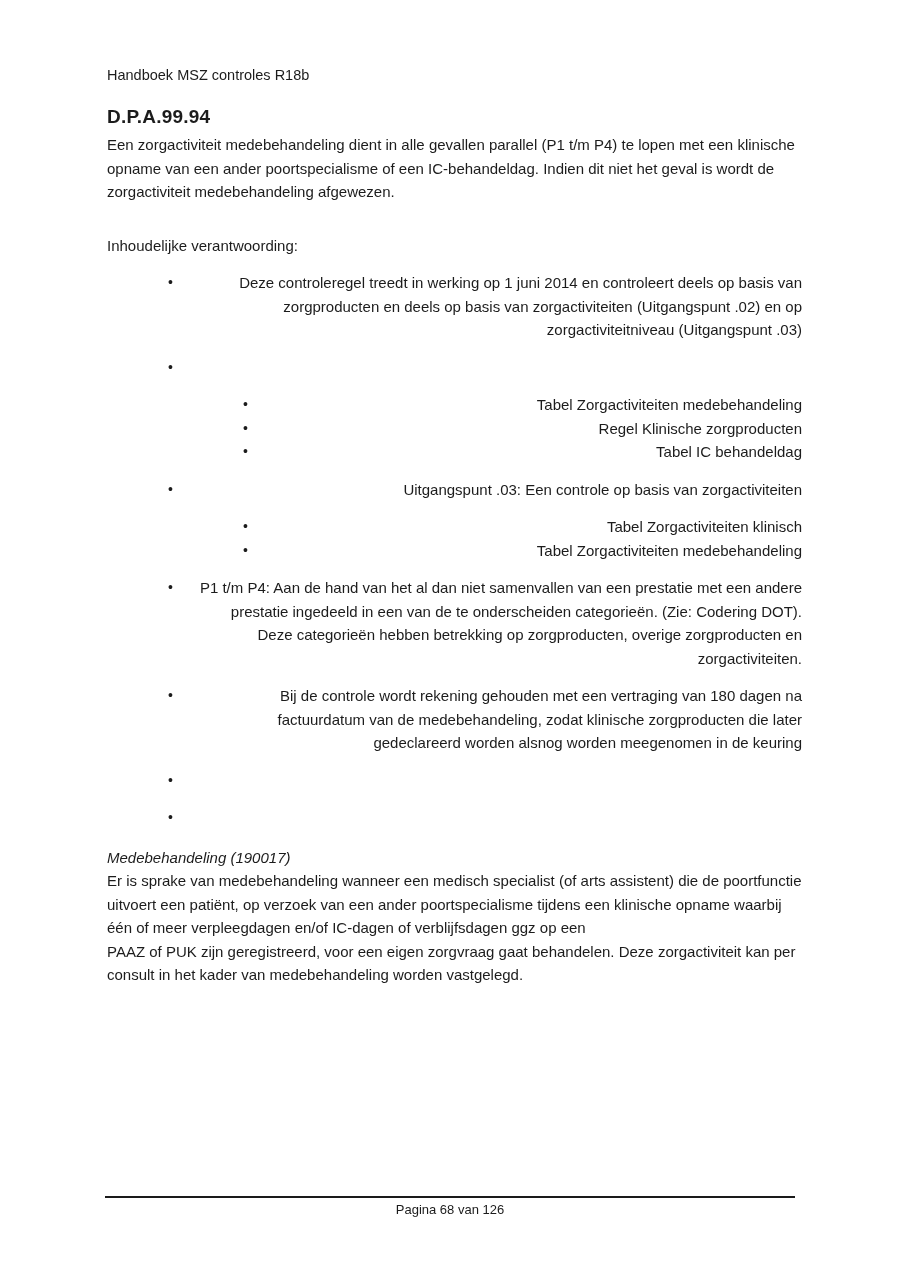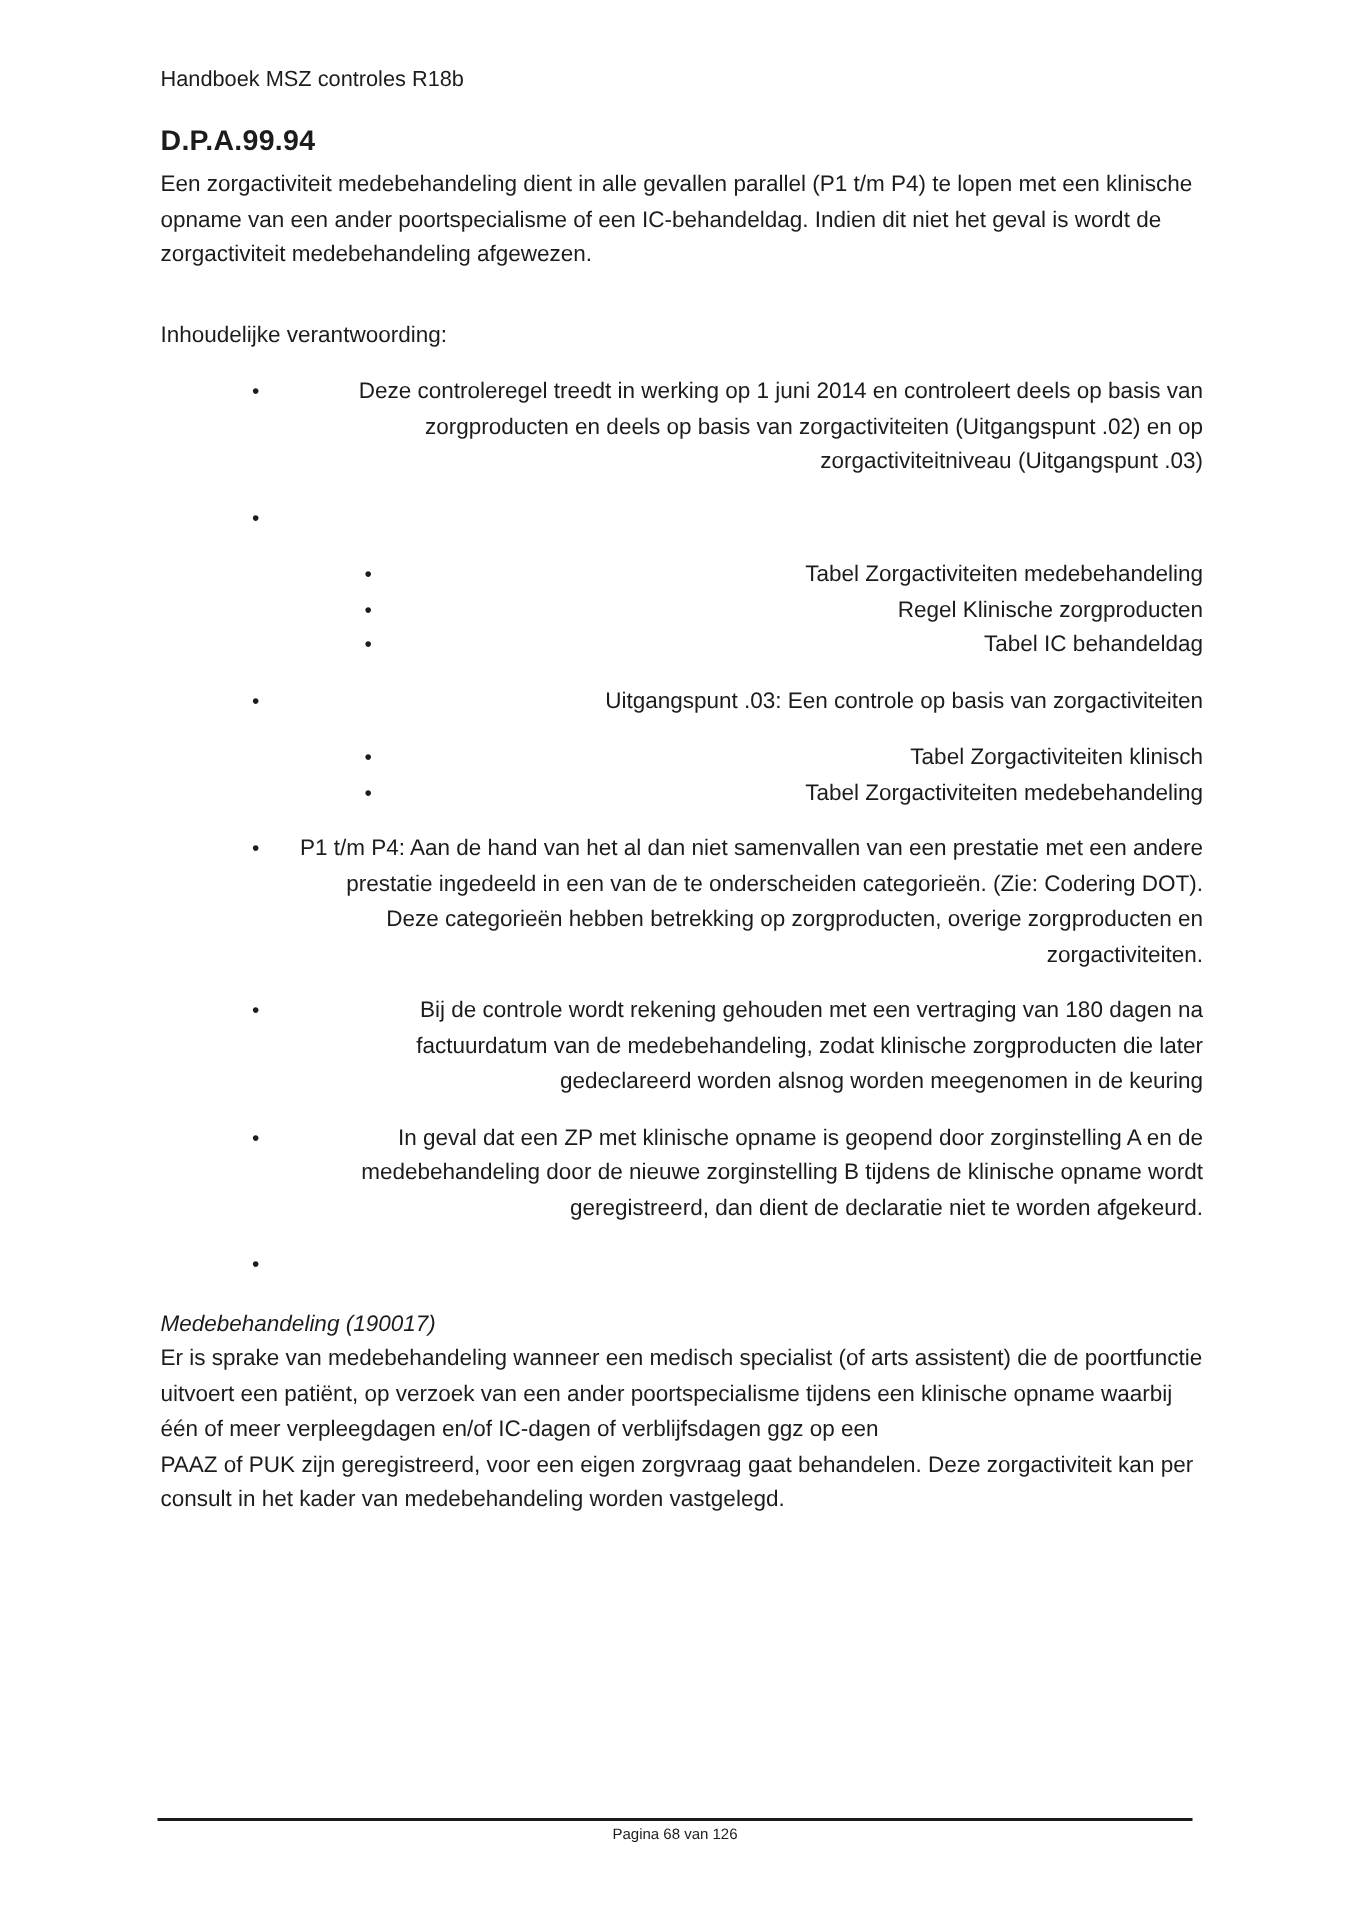--- a/index.html
+++ b/index.html
@@ -12,21 +12,21 @@
     width: 900px;
     height: 1273px;
     background: #ffffff;
     font-family: "Liberation Sans", sans-serif;
     color: #1c1c1c;
     overflow: hidden;
     box-sizing: border-box;
   }
   .content {
     position: absolute;
-    top: 42px;
+    top: 64px;
     left: 107px;
     width: 695px;
   }
   .doc-header {
     font-size: 14.5px;
     line-height: 23px;
     margin-bottom: 16px;
   }
   .body-text {
     font-size: 15px;
@@ -83,23 +83,22 @@
     margin-top: 16px;
     margin-bottom: 0;
   }
   .footer {
     position: absolute;
     left: 105px;
     width: 690px;
     top: 1196px;
     border-top: 2px solid #1a1a1a;
     text-align: center;
-    font-size: 10px;
+    font-size: 13px;
     padding-top: 4px;
-    margin-top: 16px;
   }
 </style>
 </head>
 <body>
 
 <div class="page">
   <div class="content">
 
     <div class="doc-header">Handboek MSZ controles R18b</div>
 
@@ -151,21 +150,20 @@
         <span class="li-text">P1 t/m P4: Aan de hand van het al dan niet samenvallen van een prestatie met een andere prestatie ingedeeld in een van de te onderscheiden categorieën. (Zie: Codering DOT). Deze categorieën hebben betrekking op zorgproducten, overige zorgproducten en zorgactiviteiten.</span>
       </div>
 
       <div class="li l1">
         <span class="bullet">•</span>
         <span class="li-text">Bij de controle wordt rekening gehouden met een vertraging van 180 dagen na factuurdatum van de medebehandeling, zodat klinische zorgproducten die later gedeclareerd worden alsnog worden meegenomen in de keuring</span>
       </div>
 
       <div class="li l1">
         <span class="bullet">•</span>
-        <span class="li-text">In geval dat een ZP met klinische opname is geopend door zorginstelling A en de medebehandeling door de nieuwe zorginstelling B tijdens de klinische opname wordt geregistreerd, dan dient de declaratie niet te worden afgekeurd.</span>
       </div>
 
       <div class="li l1">
         <span class="bullet">•</span>
       </div>
 
     </div>
 
     <p class="body-text subsection-title">Medebehandeling (190017)</p>
 

